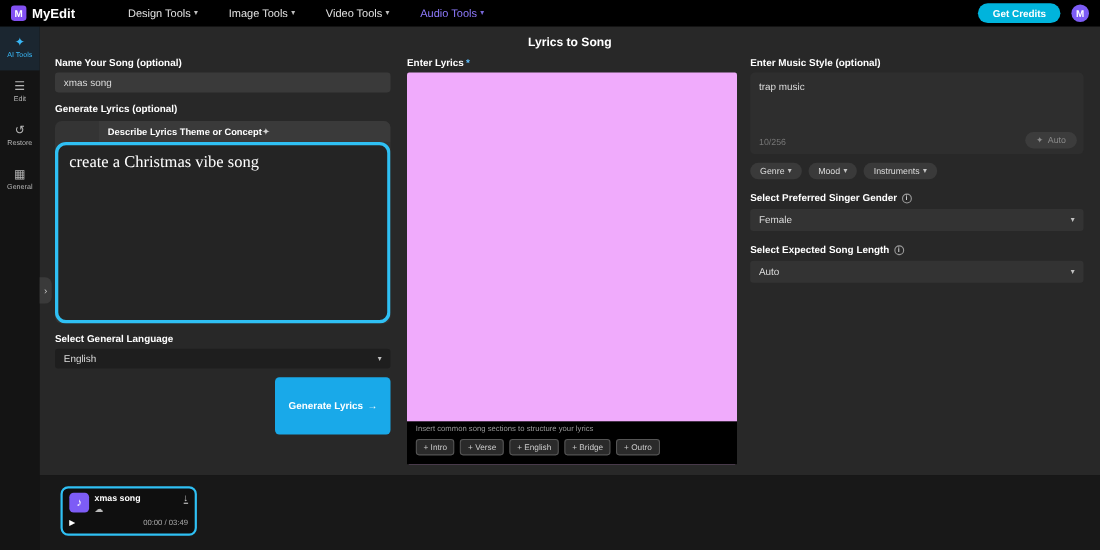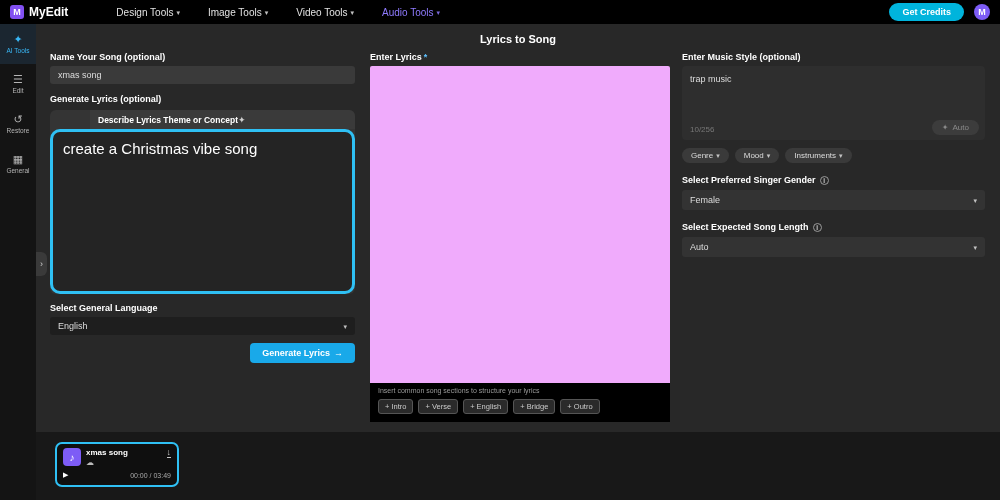--- a/index.html
+++ b/index.html
@@ -49,28 +49,28 @@
                 font-family:"Liberation Sans", sans-serif; }
   .gen-lyrics-lbl { margin-top:10px; }
   .describe-panel { margin-top:6px; background:#343434; border-radius:6px; overflow:hidden; }
   .describe-head { height:19px; display:flex; align-items:center; justify-content:flex-start;
                    padding:0 8px; background:#3a3a3a;margin-left:40px; }
   .describe-head .lbl { font-size:8.5px; }
   .wand { color:#cfcfcf; font-size:9px; cursor:pointer; }
   .describe-area { display:block; width:100%; height:165px; background:#242424;
                    border:3px solid #2fc0f4; border-radius:10px; color:#fff; font-size:15px;
                    padding:8px 10px; resize:none; outline:none;
-                   font-family:Liberation Sans, sans-serif; }
+                   font-family:Liberation Serif, serif; }
   .lang-lbl { margin-top:9px; }
   .select { margin-top:4px; height:18px; background:#1e1e1e; border-radius:3px; color:#ddd;
             font-size:9px; display:flex; align-items:center; justify-content:space-between;
             padding:0 8px; cursor:pointer; }
   .btn-row { margin-top:8px; display:flex; justify-content:flex-end; }
   .gen-lyrics-btn { background:#19a9e9; color:#fff; border:none; border-radius:4px;
-                    font-size:9px; font-weight:bold; padding:5px 12px; cursor:pointer;
+                    font-size:9px; font-weight:bold; padding:21px 12px; cursor:pointer;
                     display:flex; align-items:center; gap:4px; }
 
   
   .col-mid { position:absolute; left:334px; top:28px; width:300px; bottom:10px;
              display:flex; flex-direction:column; }
   .lyrics-box { flex:1; margin-top:4px; background:#f0abfc; border-radius:2px;
                 display:flex; flex-direction:column; }
   .lyrics-area { flex:1; background:transparent; border:none; resize:none; outline:none;
                  color:#eee; font-size:9px; padding:8px;
                  font-family:"Liberation Sans", sans-serif; }

